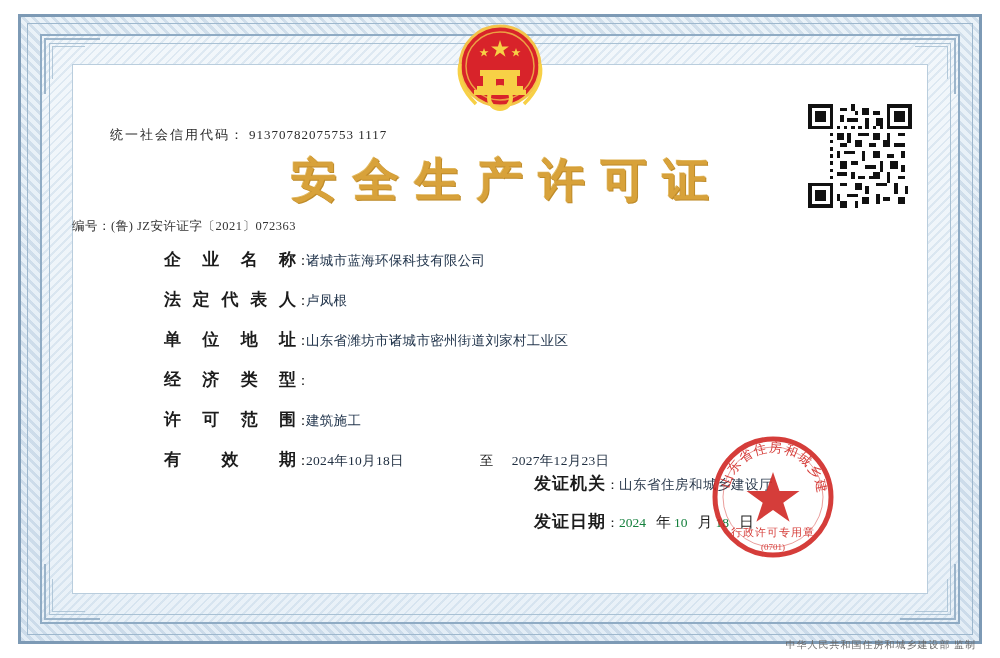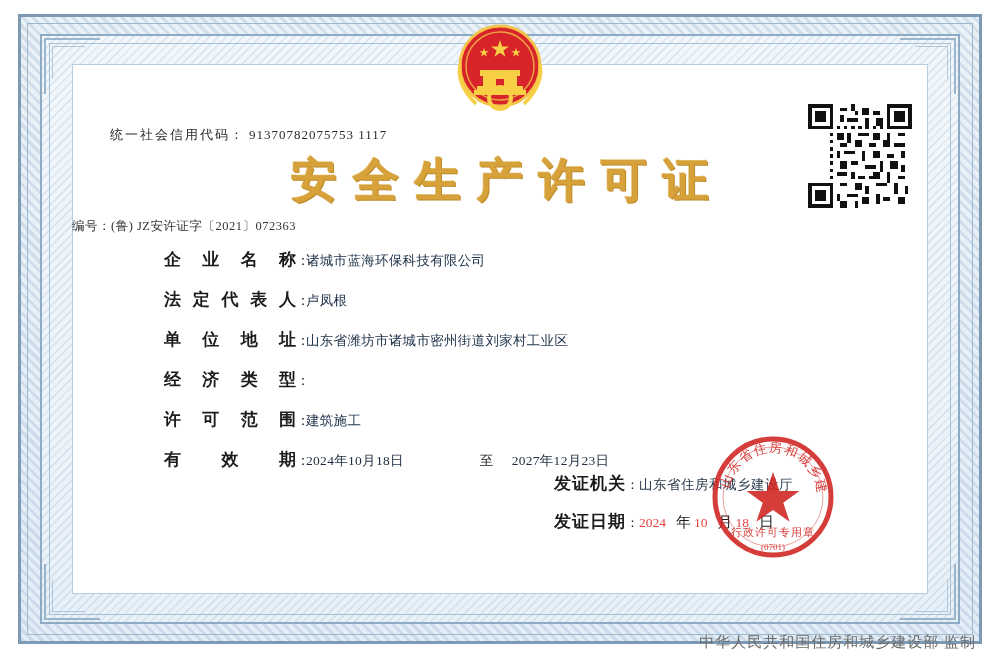--- a/index.html
+++ b/index.html
@@ -214,21 +214,21 @@
   .validity-sep {
     display: inline-block;
     margin: 0 18px 0 76px;
     font-size: 13.5px;
     color: #1c1c1c;
   }
 
   
   .issuer {
     position: absolute;
-    right: 44px;
+    right: 64px;
     top: 408px;
     text-align: left;
     width: 330px;
   }
   .issuer-row {
     display: flex;
     align-items: baseline;
     height: 38px;
     white-space: nowrap;
   }
@@ -238,39 +238,39 @@
     color: #1c1c1c;
     letter-spacing: 1px;
   }
   .issuer-colon { font-size: 13px; color: #1c1c1c; }
   .issuer-value {
     font-size: 13.5px;
     font-family: "Liberation Serif", serif;
     color: #2b3a4d;
     letter-spacing: 0.5px;
   }
-  .date-part { font-size: 13.5px; font-family: "Liberation Serif", serif; color: #ef4444; }
+  .date-part { font-size: 13.5px; font-family: "Liberation Serif", serif; color: #15803d; }
   .date-unit { font-size: 15px; color: #1c1c1c; margin: 0 3px 0 10px; }
 
   
   .seal {
     position: absolute;
     right: 90px;
     top: 368px;
     width: 130px;
     height: 130px;
     z-index: 7;
     opacity: 0.88;
   }
 
   .footnote {
     position: absolute;
     right: 24px;
     bottom: 6px;
-    font-size: 15px;
+    font-size: 10px;
     color: #6b6b6b;
     letter-spacing: 1px;
     font-family: "Liberation Serif", serif;
   }
 </style>
 </head>
 <body>
 
 <div class="cert">
 

